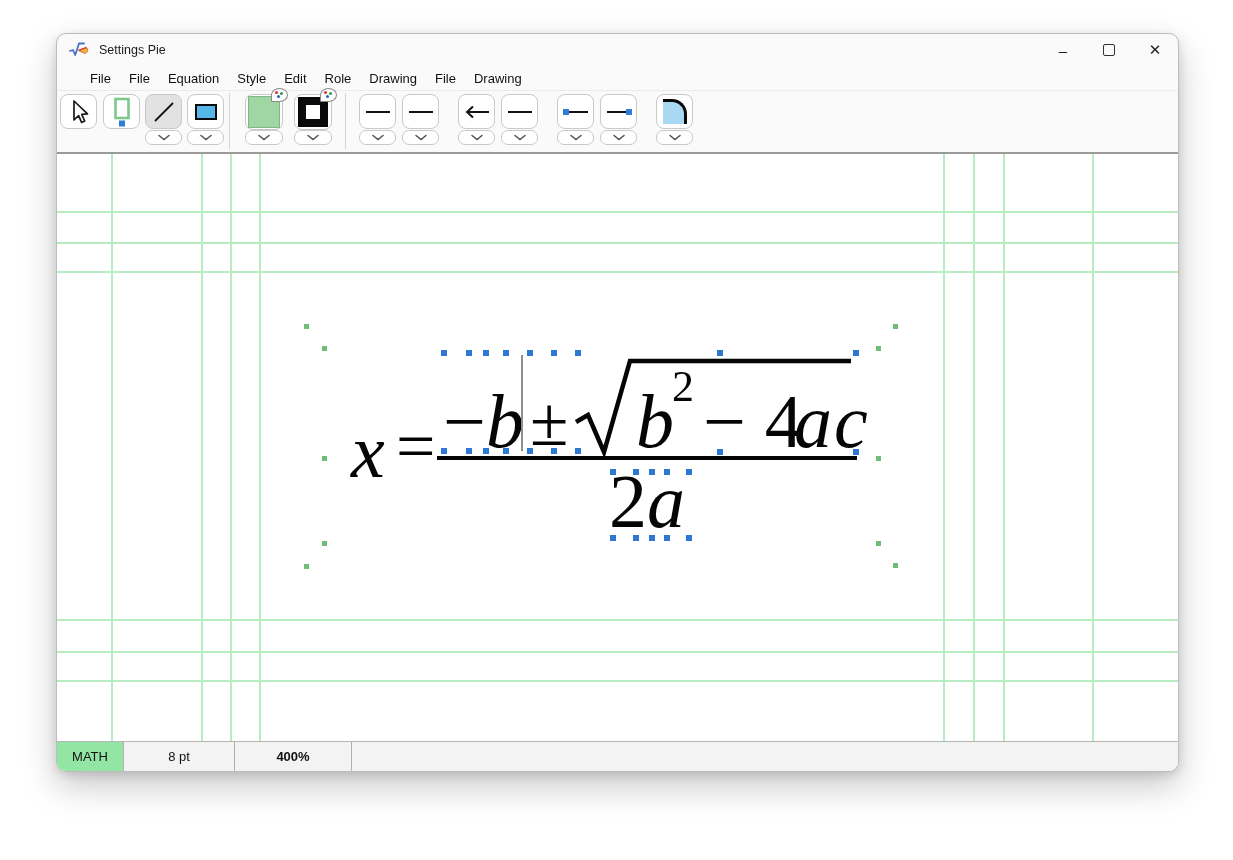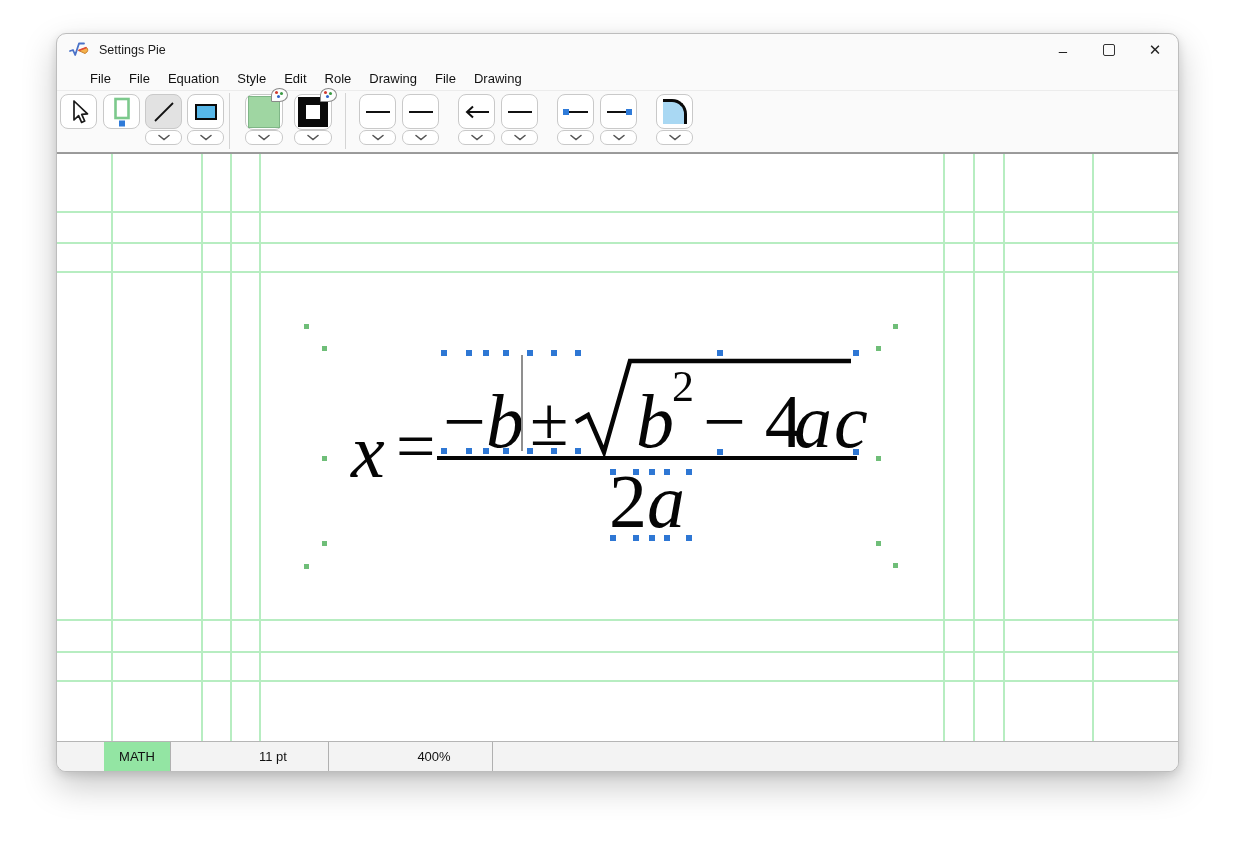--- a/index.html
+++ b/index.html
@@ -48,24 +48,24 @@
   .marker-green{position:absolute;width:5px;height:5px;background:#6fbe78;}
   .marker-blue{position:absolute;width:6px;height:6px;background:#2e77d4;}
   .eq{position:absolute;color:#050505;font-family:"Liberation Serif", serif;line-height:1;white-space:pre;}
   .it{font-style:italic;}
   .frac-bar{position:absolute;background:#050505;}
   .text-cursor{position:absolute;width:2px;background:#8f8f8f;}
   
   .statusbar{position:absolute;left:0;right:0;bottom:0;height:29px;background:#f3f3f3;
     border-top:1px solid #b5b5b5;display:flex;font-size:13px;color:#111;}
   .scell{display:flex;align-items:center;justify-content:center;
-    border-right:1px solid #b0b0b0;box-sizing:border-box;height:100%;margin-left:47px;}
+    border-right:1px solid #b0b0b0;box-sizing:border-box;height:100%;}
   .scell-math{width:67px;background:#93e5a3;}
   .scell-pt{width:111px;}
-  .scell-zoom{width:117px;}
+  .scell-zoom{width:117px;font-weight:bold;}
   .scell-rest{flex:1;border-right:none;}
 </style>
 </head>
 <body>
 
 <div class="window">
 
   <div class="titlebar">
     <div class="app-icon">
       <svg width="22" height="18" viewBox="0 0 22 18">
@@ -308,18 +308,18 @@
       <div class="marker-blue" style="left: 629px; top: 315px;"></div>
       <div class="marker-blue" style="left: 553px; top: 381px;"></div>
       <div class="marker-blue" style="left: 576px; top: 381px;"></div>
       <div class="marker-blue" style="left: 592px; top: 381px;"></div>
       <div class="marker-blue" style="left: 607px; top: 381px;"></div>
       <div class="marker-blue" style="left: 629px; top: 381px;"></div>
     </div>
 
   <div class="statusbar">
     <div class="scell scell-math">MATH</div>
-    <div class="scell scell-pt">11 pt</div>
+    <div class="scell scell-pt">8 pt</div>
     <div class="scell scell-zoom">400%</div>
     <div class="scell scell-rest"></div>
   </div>
 
 </div>
 
 </body></html>

